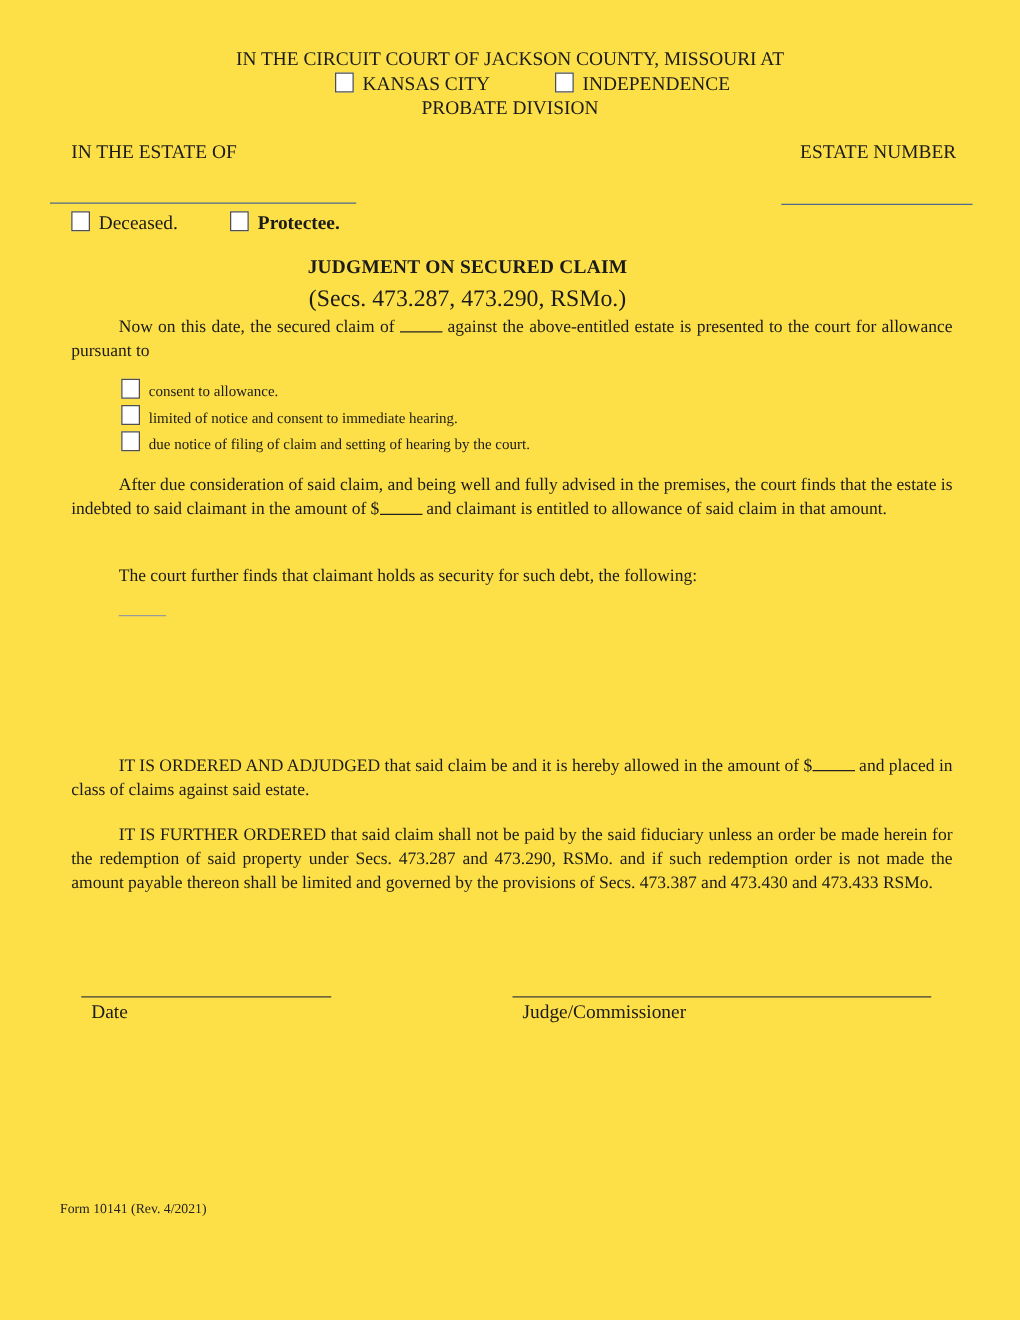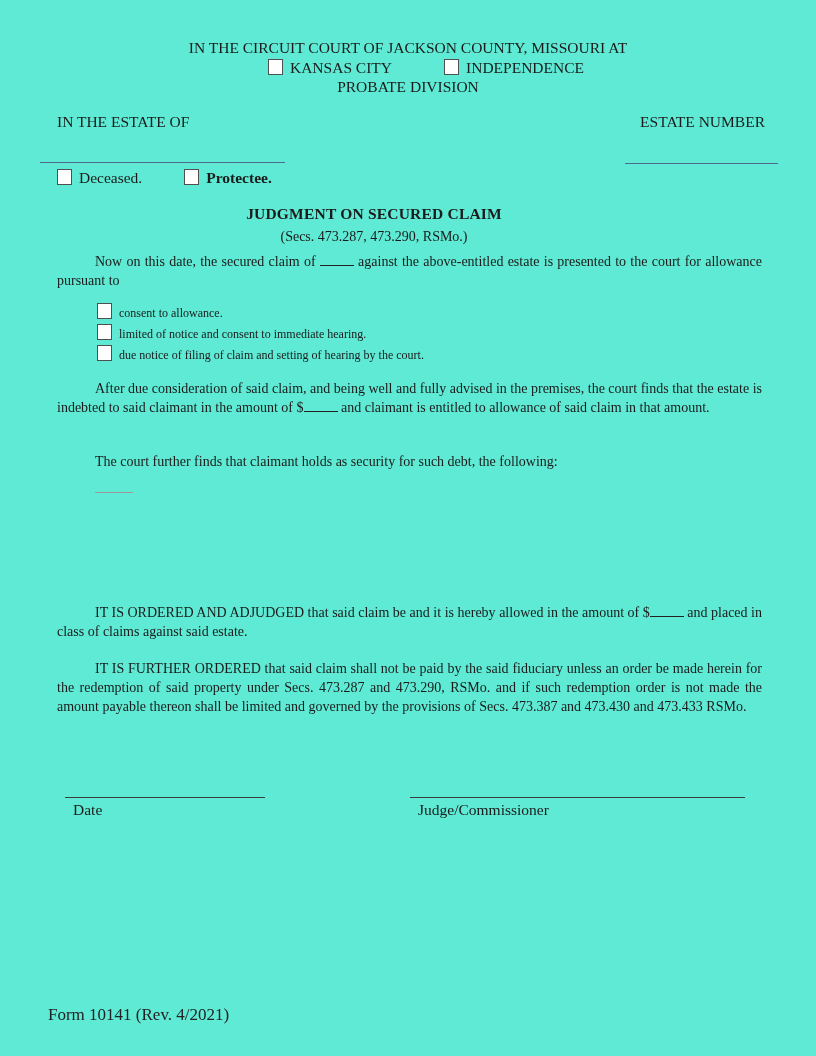--- a/index.html
+++ b/index.html
@@ -1,20 +1,20 @@
 <!DOCTYPE html>
 <html><head>
 <meta charset="utf-8">
 <style>
   html,body{margin:0;padding:0;background:#e8e8e8;}
   .page{
     position:relative;
     width:816px;height:1056px;
     margin:0 auto;
-    background:#5eead4;
+    background:#fde047;
     font-family:"Liberation Serif", serif;
     color:#1b1b1b;
     overflow:hidden;
   }
   .abs{position:absolute;}
   .center{text-align:center;}
   .bold{font-weight:bold;}
 
   
   .header{left:0;top:38px;width:816px;line-height:19px;font-size:15.5px;}
@@ -41,40 +41,40 @@
   .rule-gray{border-top:1.6px solid #9a9a9a;height:0;}
 
   
   .status-row{left:57px;top:169px;font-size:15.5px;}
   .status-opt{white-space:nowrap;}
   .status-opt + .status-opt{margin-left:42px;font-weight:bold;}
 
   
   .title-block{left:0;top:205px;width:748px;}
   .title-main{font-size:15.5px;letter-spacing:0.2px;}
-  .title-sub{font-size:14px;margin-top:6px;}
+  .title-sub{font-size:19px;margin-top:6px;}
 
   
   .para{left:57px;width:705px;font-size:14px;line-height:19px;text-align:justify;}
   .indent{text-indent:38px;}
 
   .blank{
     display:inline-block;
     width:34px;height:0.9em;
     border-bottom:1.1px solid #222;
   }
 
   
   .opt-list{left:97px;top:303px;font-size:12px;}
   .opt-row{height:21px;white-space:nowrap;}
 
   
   .sig-line-label .label{font-size:15.5px;margin-top:3px;padding-left:8px;}
 
-  .footer{left:48px;top:1005px;font-size:17px;color:#222;}
+  .footer{left:48px;top:961px;font-size:11px;color:#222;}
 </style>
 </head>
 <body>
 
 <div class="page">
 
   <div class="abs header center">
     <div>IN THE CIRCUIT COURT OF JACKSON COUNTY, MISSOURI AT</div>
     <div class="venue-row">
       <span class="venue-opt"><span class="cb"></span><span>KANSAS CITY</span></span><span class="venue-opt"><span class="cb"></span><span>INDEPENDENCE</span></span>

